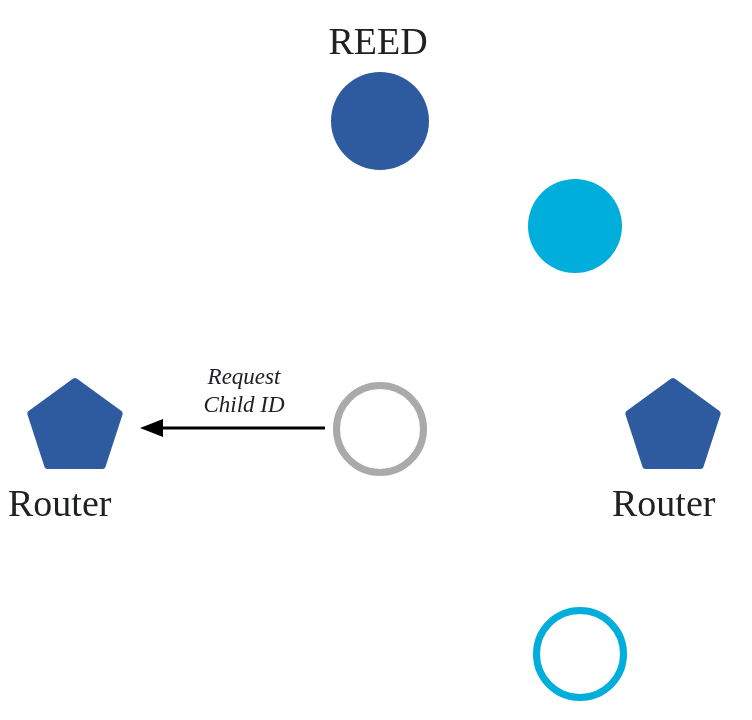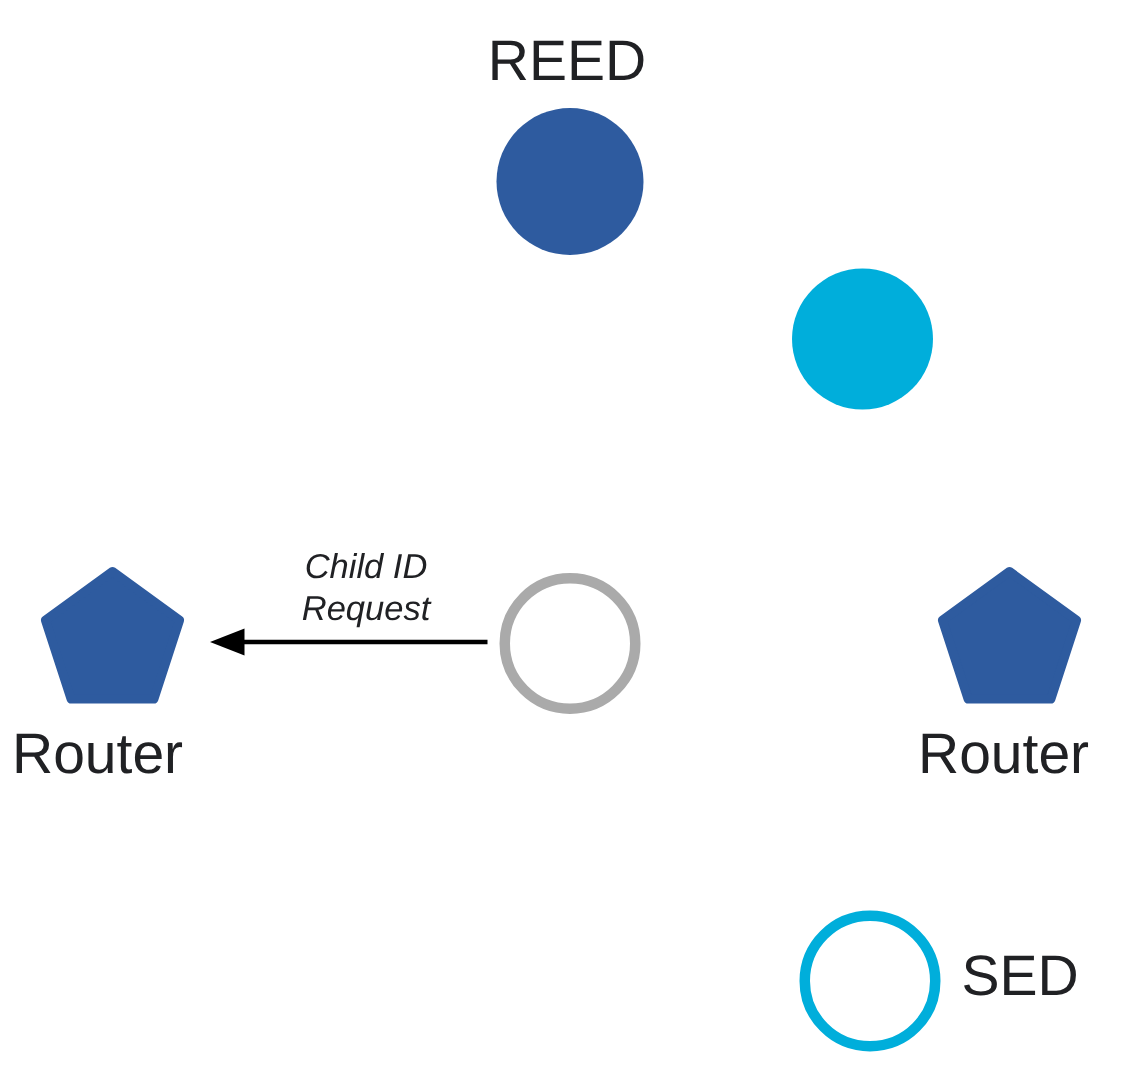--- a/index.html
+++ b/index.html
@@ -6,21 +6,21 @@
     margin: 0;
     padding: 0;
     background: #ffffff;
   }
   .canvas {
     position: relative;
     width: 752px;
     height: 720px;
     background: #ffffff;
     overflow: hidden;
-    font-family: Liberation Sans, sans-serif;
+    font-family: Liberation Serif, serif;
   }
   .shapes {
     position: absolute;
     left: 0;
     top: 0;
     width: 752px;
     height: 720px;
   }
   .node-label {
     position: absolute;
@@ -71,20 +71,19 @@
     <polygon points="140,428 163,419 163,437" fill="#000000"></polygon>
   </svg>
 
   <div class="node-label centered" style="left:278px; top:21px; width:200px;">REED</div>
 
 
   <div class="node-label" style="left:8px; top:483px;">Router</div>
 
   <div class="node-label" style="left:612px; top:483px;">Router</div>
 
-  <div class="node-label" style="left:641px; top:631px;">SED</div>
 
   <div class="message-label">
+    <span>Request</span>
     <span>Child ID</span>
-    <span>Request</span>
   </div>
 
 </div>
 
 </body></html>

